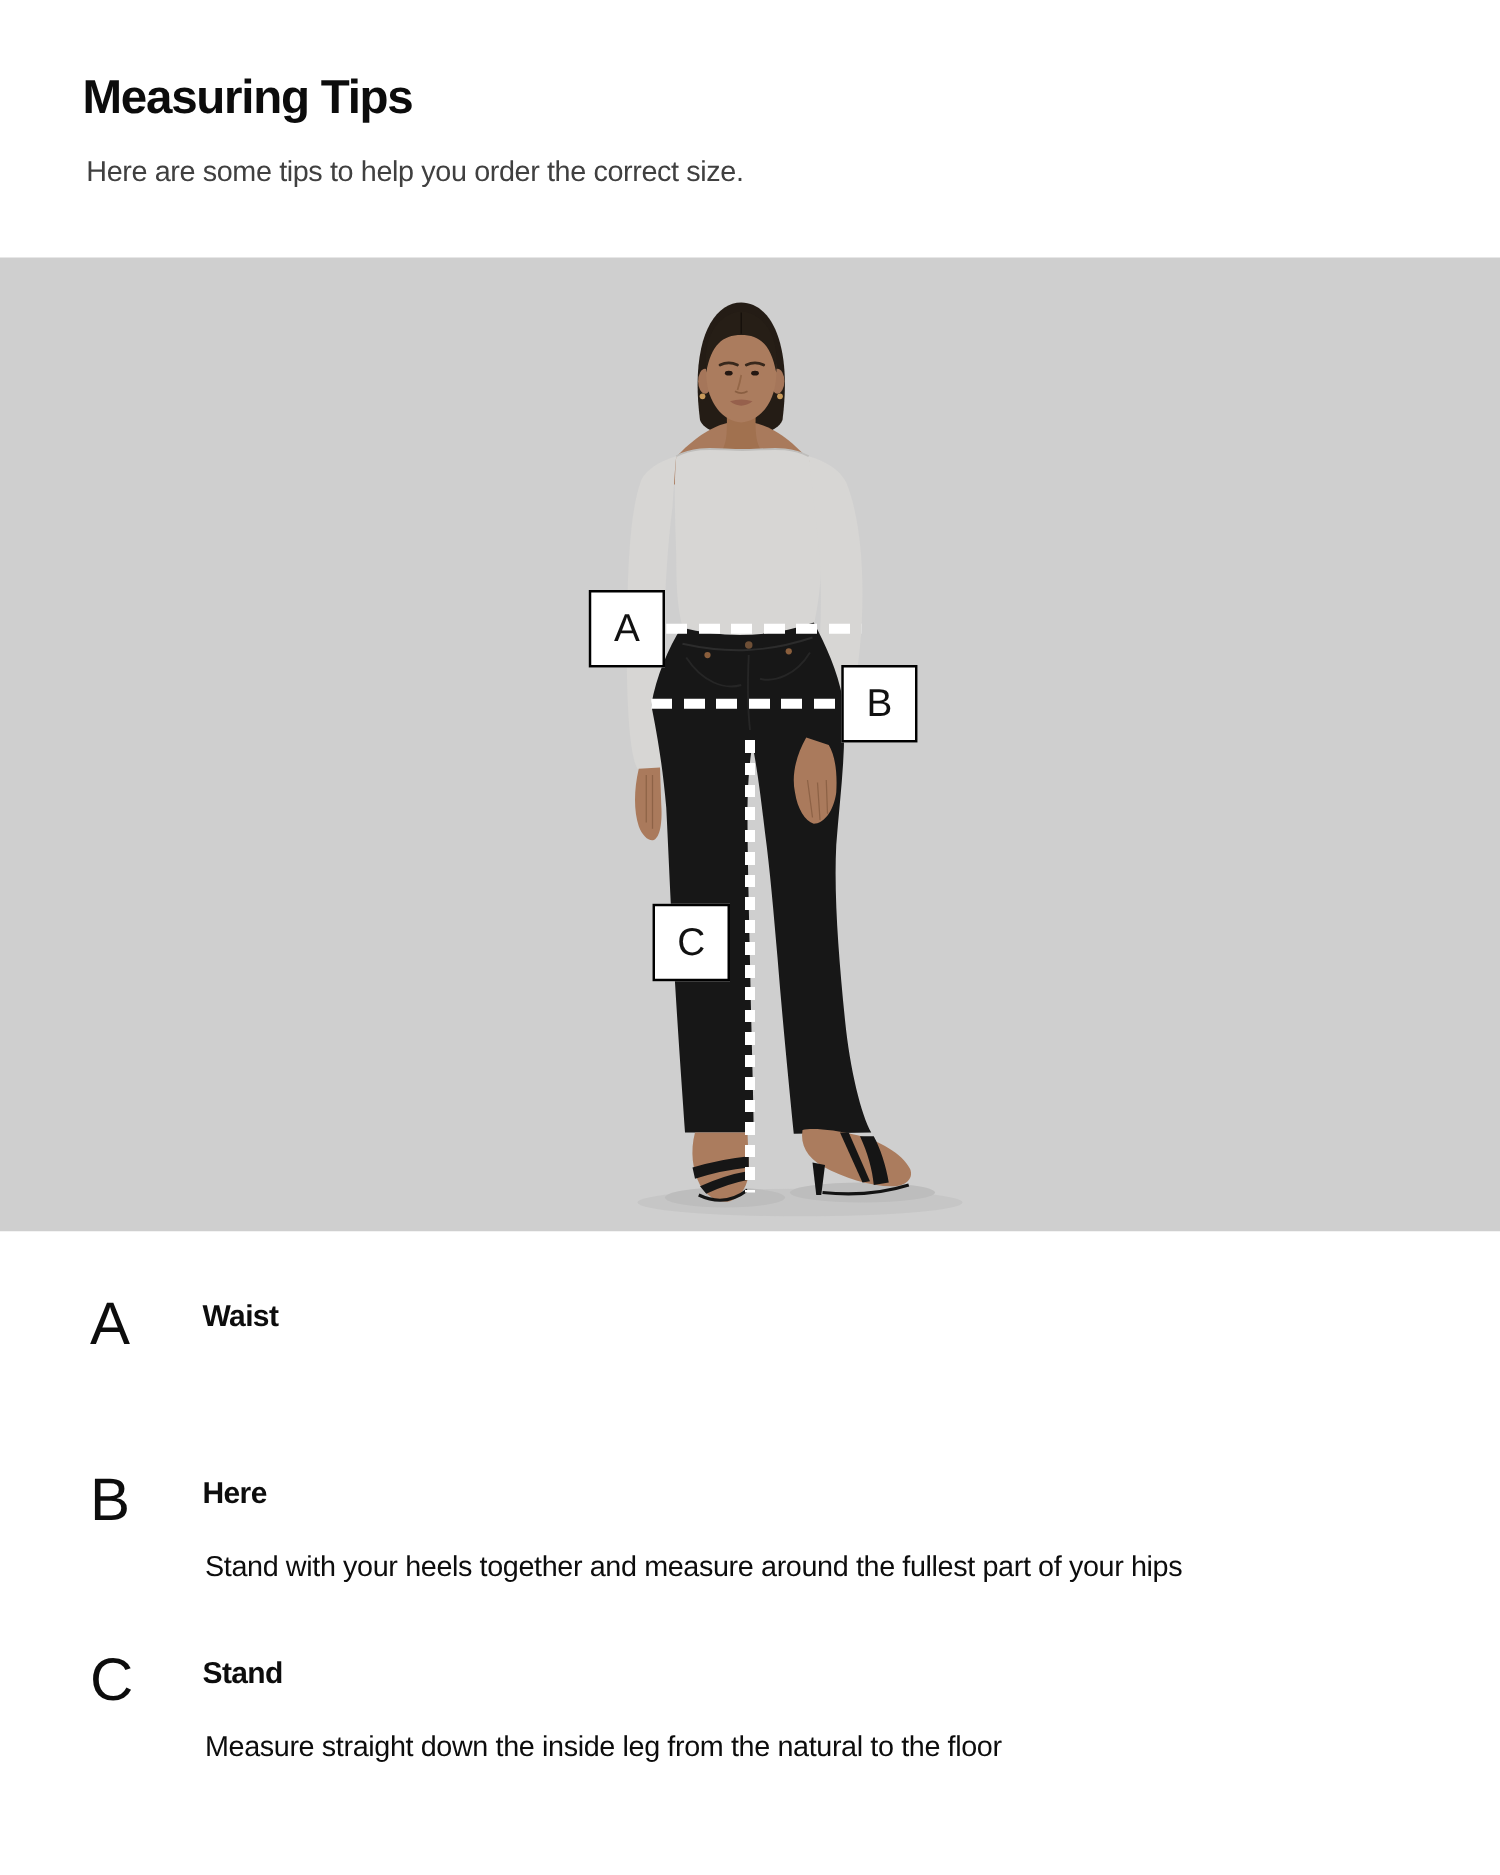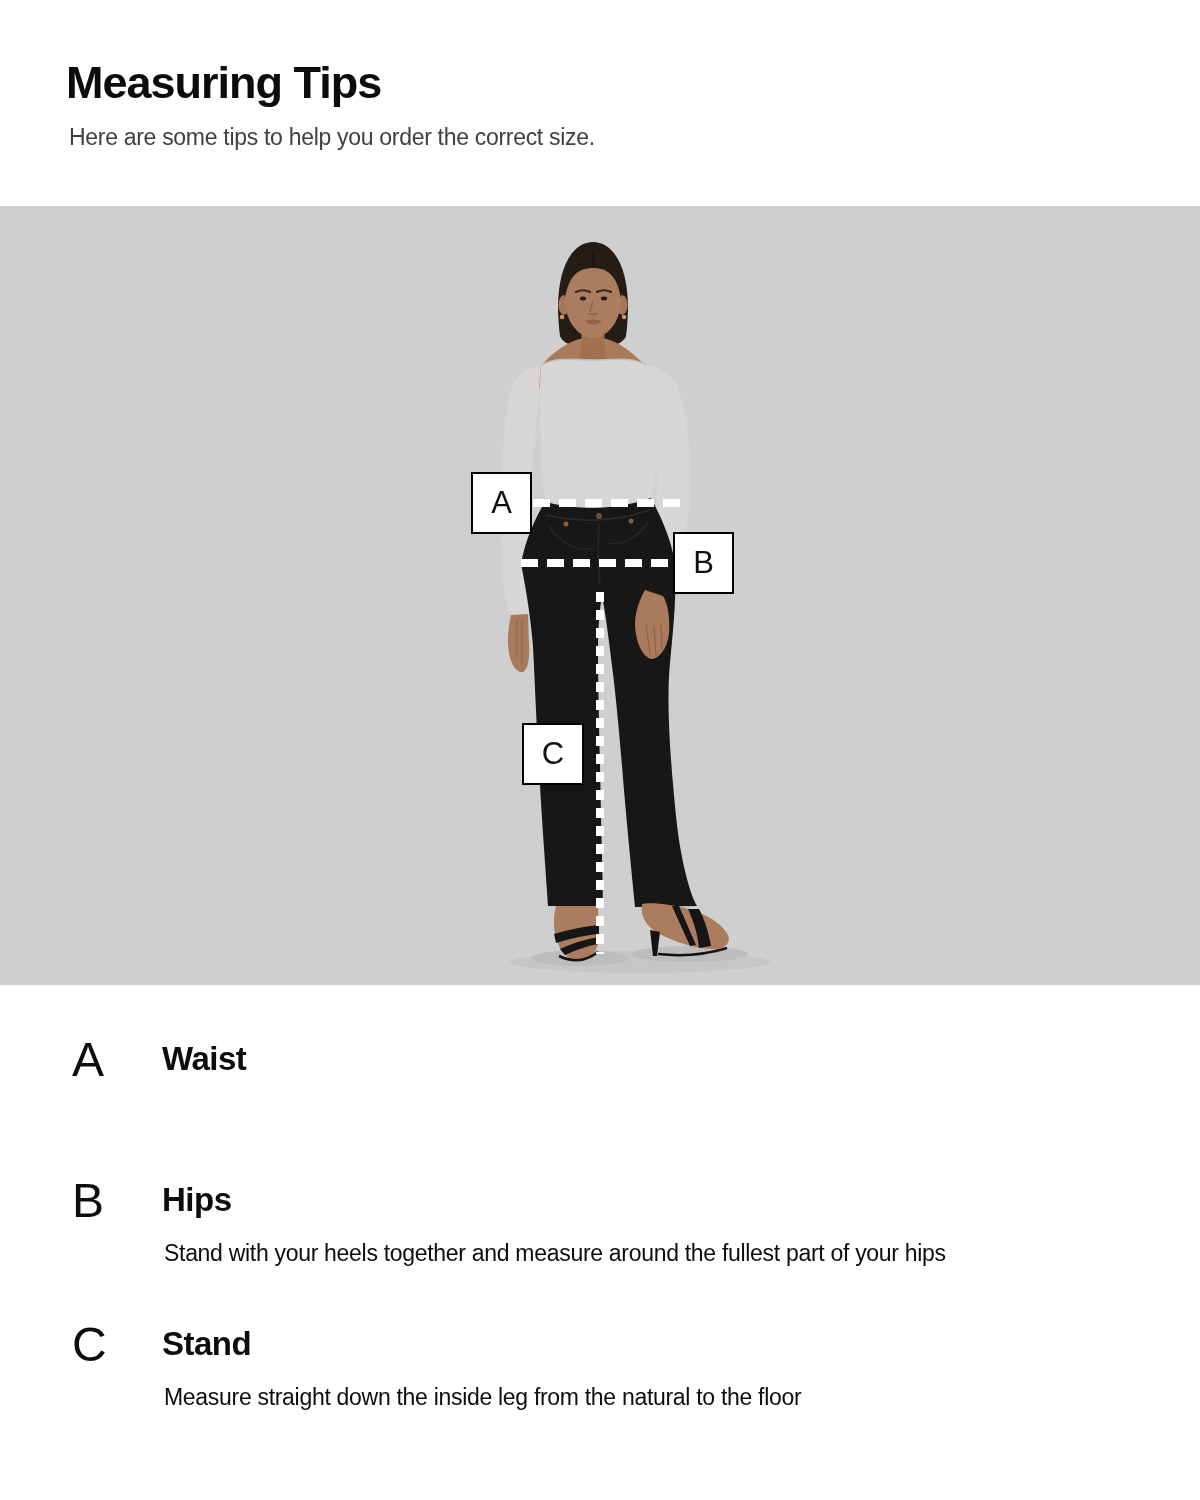--- a/index.html
+++ b/index.html
@@ -3,21 +3,21 @@
 <meta charset="utf-8">
 <style>
   html,body{margin:0;padding:0;}
   body{
     width:1200px;height:1500px;position:relative;background:#ffffff;
     font-family:"Liberation Sans", sans-serif;color:#111;
     -webkit-font-smoothing:antialiased;
   }
   .page-title{
     position:absolute;left:66px;top:57px;
-    font-size:45px;font-weight:bold;letter-spacing:-1px;color:#0c0c0c;
+    font-size:38px;font-weight:bold;letter-spacing:-1px;color:#0c0c0c;
   }
   .page-subtitle{
     position:absolute;left:69px;top:124px;
     font-size:23px;letter-spacing:-0.3px;color:#404040;
   }
   .photo{
     position:absolute;left:0;top:206px;width:1200px;height:779px;
     background:#cfcfcf;overflow:hidden;
   }
   .photo svg{position:absolute;left:0;top:0;}
@@ -33,21 +33,21 @@
   .marker-b{left:673px;top:326px;width:61px;height:62px;}
   .marker-c{left:522px;top:517px;width:62px;height:62px;}
   .line-a{left:533px;top:293px;width:156px;}
   .line-b{left:521px;top:353px;width:152px;}
   .line-c{left:596px;top:386px;height:362px;}
   .tip{position:absolute;left:0;width:1200px;height:130px;}
   .tip-a{top:1036px;}
   .tip-b{top:1177px;}
   .tip-c{top:1321px;}
   .tip-letter{position:absolute;left:72px;top:0;font-size:48px;font-weight:400;color:#0d0d0d;line-height:1;}
-  .tip-title{position:absolute;left:162px;top:6px;font-size:33px;font-weight:bold;letter-spacing:-0.5px;color:#0d0d0d;line-height:1;}
+  .tip-title{position:absolute;left:162px;top:6px;font-size:24px;font-weight:bold;letter-spacing:-0.5px;color:#0d0d0d;line-height:1;}
   .tip-desc{position:absolute;left:164px;top:62px;font-size:23px;letter-spacing:-0.3px;color:#0d0d0d;line-height:1.25;}
 </style>
 </head>
 <body>
 
 <div class="page-title">Measuring Tips</div>
 <div class="page-subtitle">Here are some tips to help you order the correct size.</div>
 
 <div class="photo">
 
@@ -163,21 +163,21 @@
   </div>
 </div>
 
 <div class="tip tip-a">
   <div class="tip-letter">A</div>
   <div class="tip-title">Waist</div>
 </div>
 
 <div class="tip tip-b">
   <div class="tip-letter">B</div>
-  <div class="tip-title">Hips</div>
+  <div class="tip-title">Here</div>
   <div class="tip-desc">Stand with your heels together and measure around the fullest part of your hips</div>
 </div>
 
 <div class="tip tip-c">
   <div class="tip-letter">C</div>
   <div class="tip-title">Stand</div>
   <div class="tip-desc">Measure straight down the inside leg from the natural to the floor</div>
 </div>
 
 </body></html>

